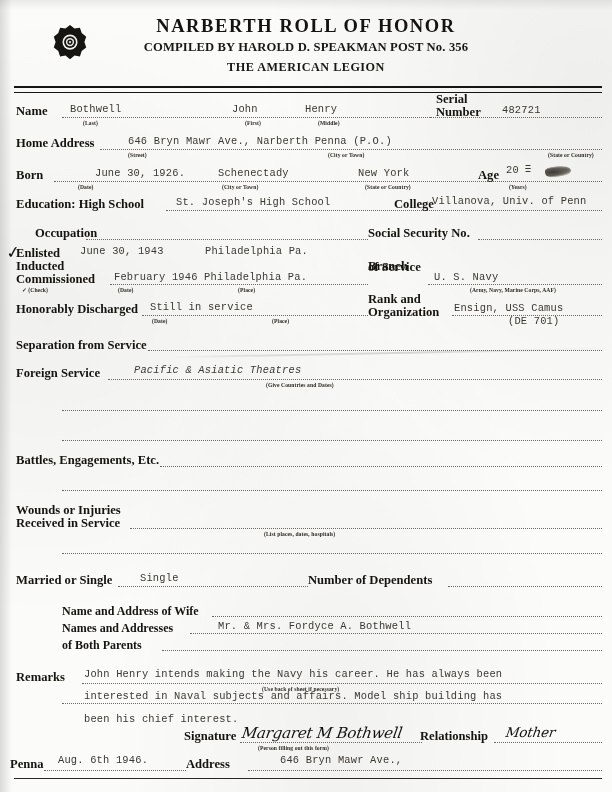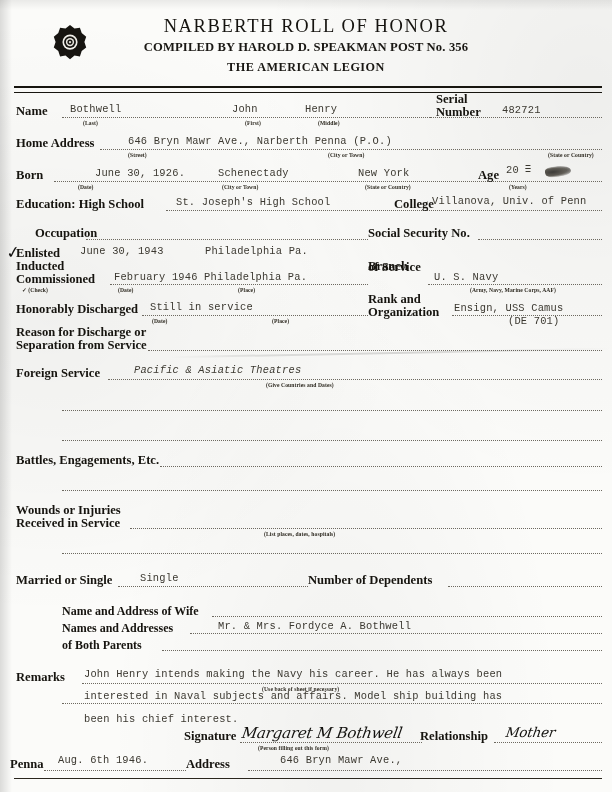--- a/index.html
+++ b/index.html
@@ -21,21 +21,21 @@
       radial-gradient(ellipse at 96% 12%, rgba(0,0,0,0.05) 0%, rgba(0,0,0,0) 40%),
       radial-gradient(ellipse at 55% 96%, rgba(0,0,0,0.04) 0%, rgba(0,0,0,0) 48%);
   }
   
   .abs { position: absolute; }
 
   
   .hdr-title {
     left: 0; right: 0; top: 16px;
     text-align: center;
-    font-weight: normal;
+    font-weight: bold;
     font-size: 18.5px;
     letter-spacing: 1.6px;
     color: #15130f;
     font-family: "Liberation Serif", serif;
   }
   .hdr-sub1 {
     left: 0; right: 0; top: 40px;
     text-align: center;
     font-weight: bold;
     font-size: 12.6px;
@@ -258,21 +258,20 @@
   <div class="abs tw" style="left:150px; top:301px;">Still in service</div>
   <div class="abs cap" style="left:152px; top:318px;">(Date)</div>
   <div class="abs cap" style="left:272px; top:318px;">(Place)</div>
 
   <div class="abs lab" style="left:368px; top:292px;">Rank and</div>
   <div class="abs lab" style="left:368px; top:305px;">Organization</div>
   <div class="abs dots" style="left:452px; top:315px; width:150px;"></div>
   <div class="abs tw" style="left:454px; top:302px;">Ensign, USS Camus</div>
   <div class="abs tw" style="left:508px; top:315px;">(DE 701)</div>
 
-  <div class="abs lab" style="left:16px; top:325px;">Reason for Discharge or</div>
   <div class="abs lab" style="left:16px; top:338px;">Separation from Service</div>
   <div class="abs dots" style="left:148px; top:350px; width:454px;"></div>
   <div class="abs tw" style="left:152px; top:337px;"></div>
 
   <div class="abs crease" style="left:170px; top:352px; width:442px; transform: rotate(-1.1deg);"></div>
 
   <div class="abs lab" style="left:16px; top:366px;">Foreign Service</div>
   <div class="abs dots" style="left:108px; top:379px; width:494px;"></div>
   <div class="abs tw" style="left:134px; top:364px;font-style:italic;">Pacific &amp; Asiatic Theatres</div>
   <div class="abs cap" style="left:266px; top:382px;">(Give Countries and Dates)</div>

